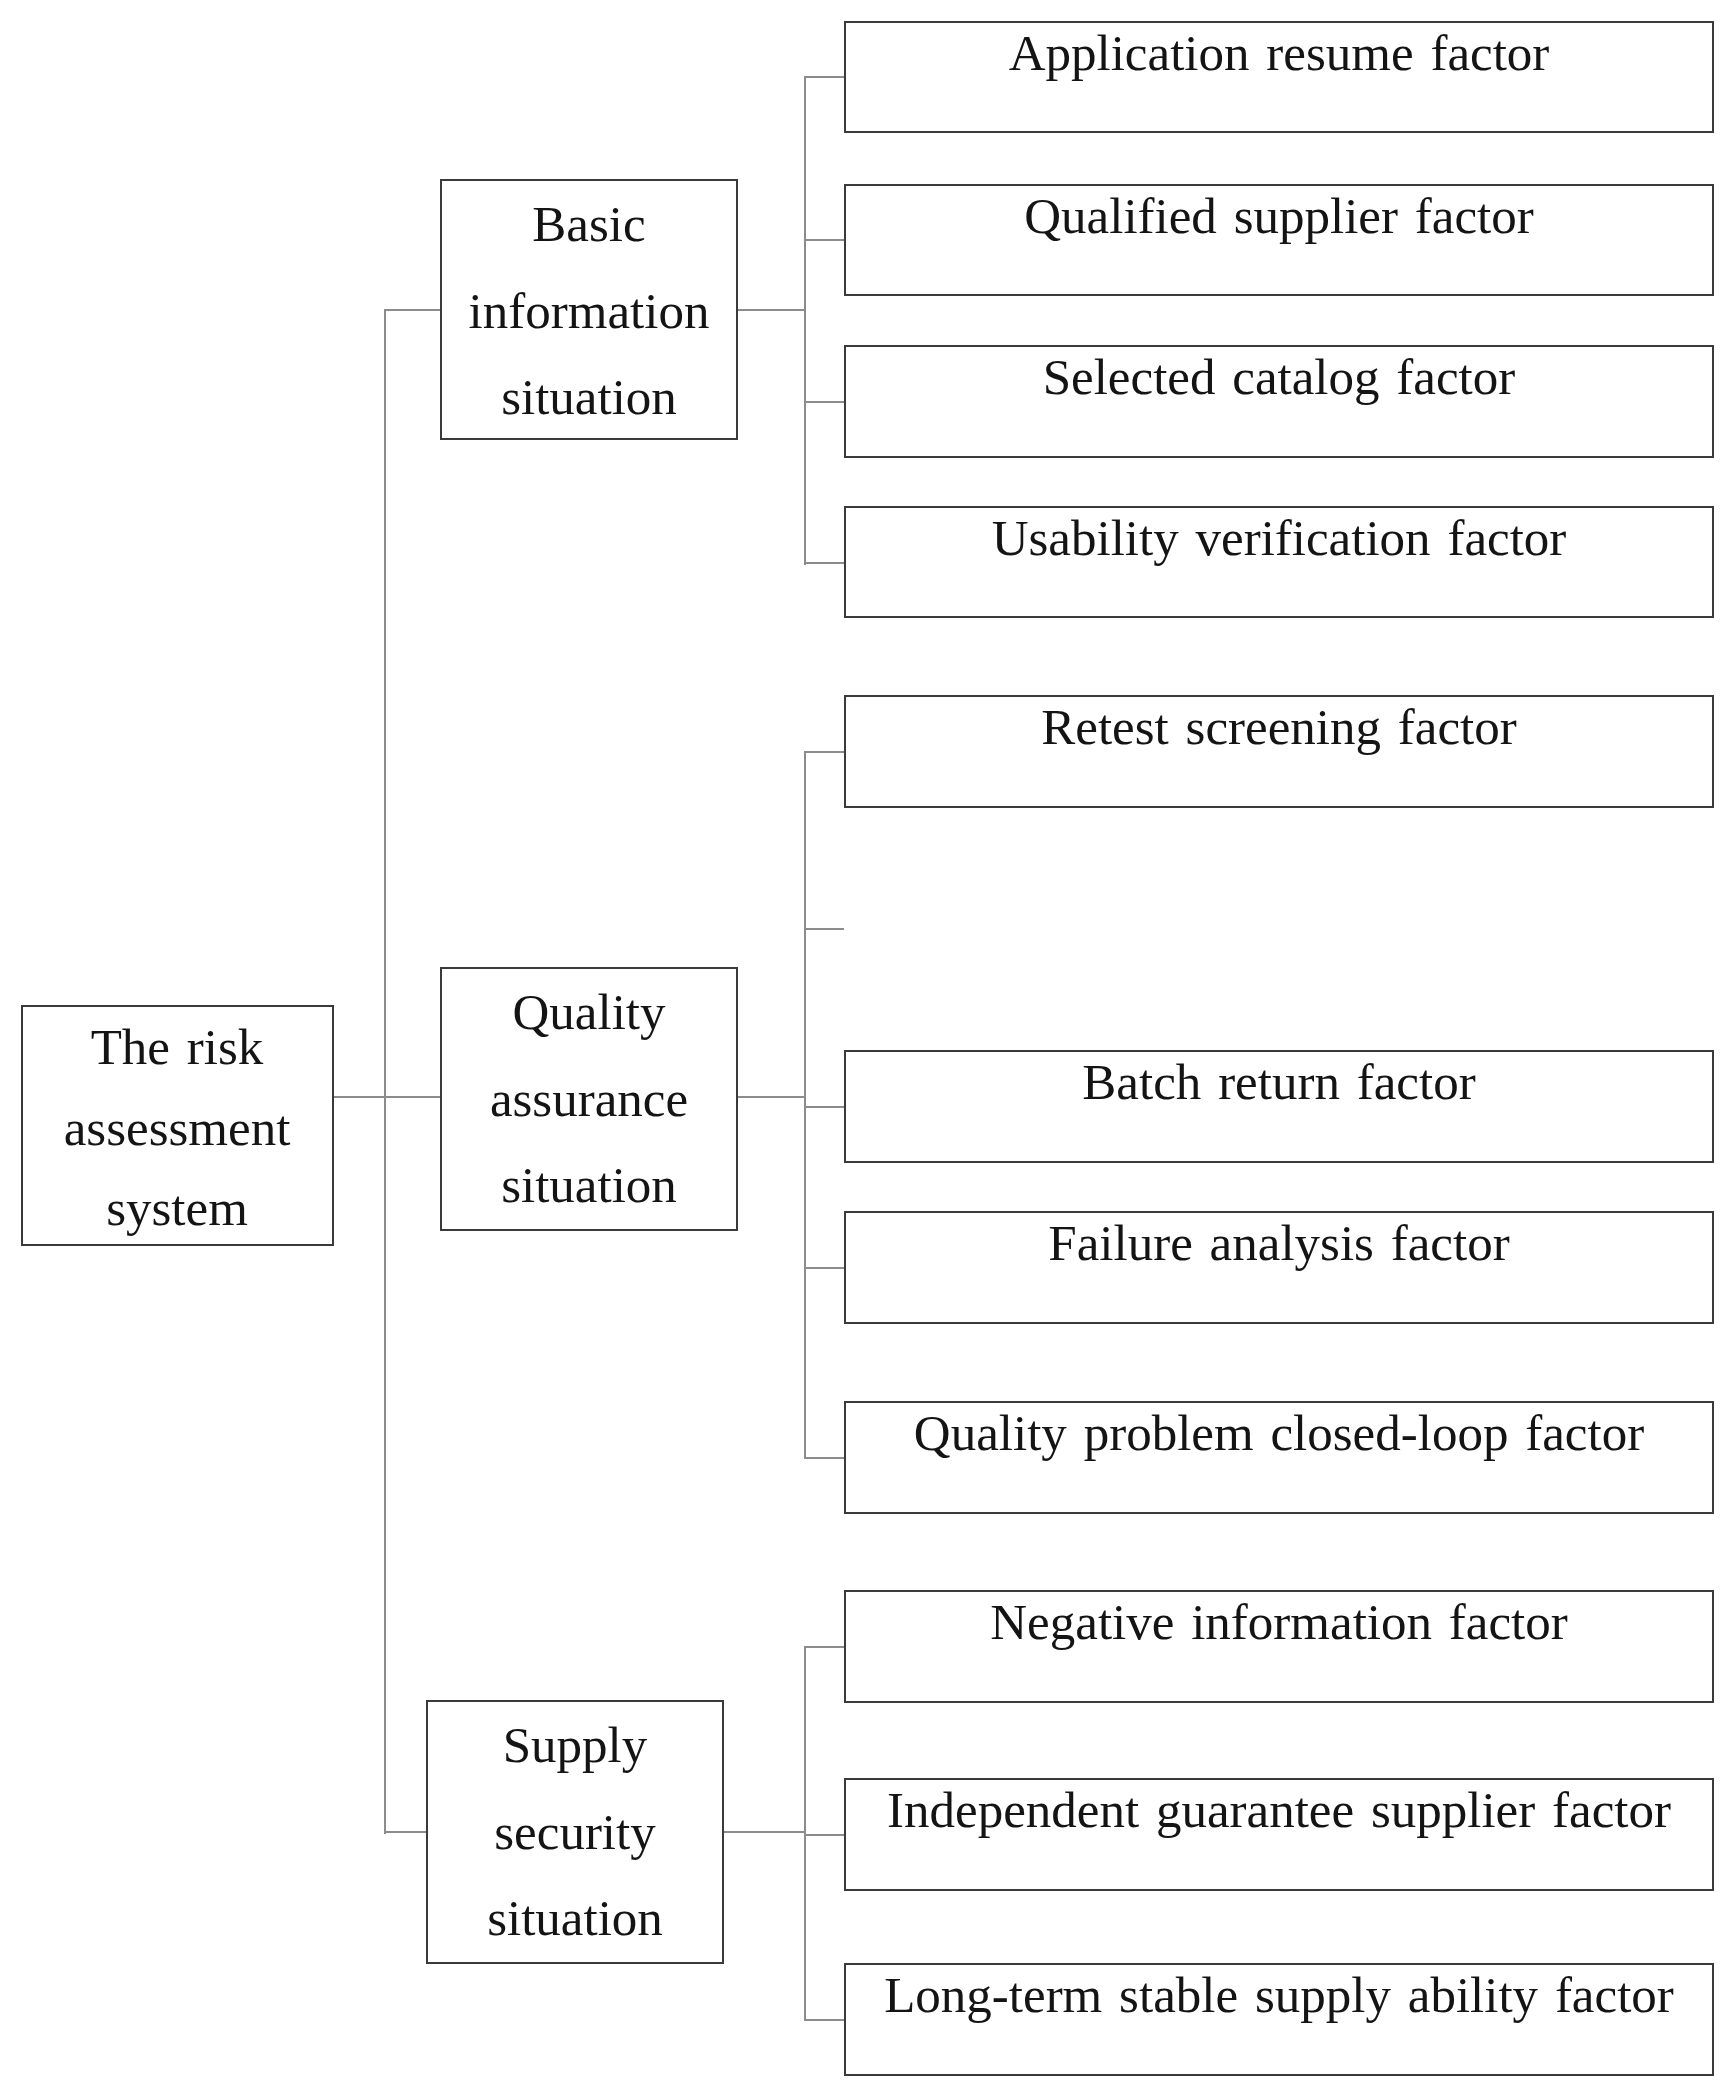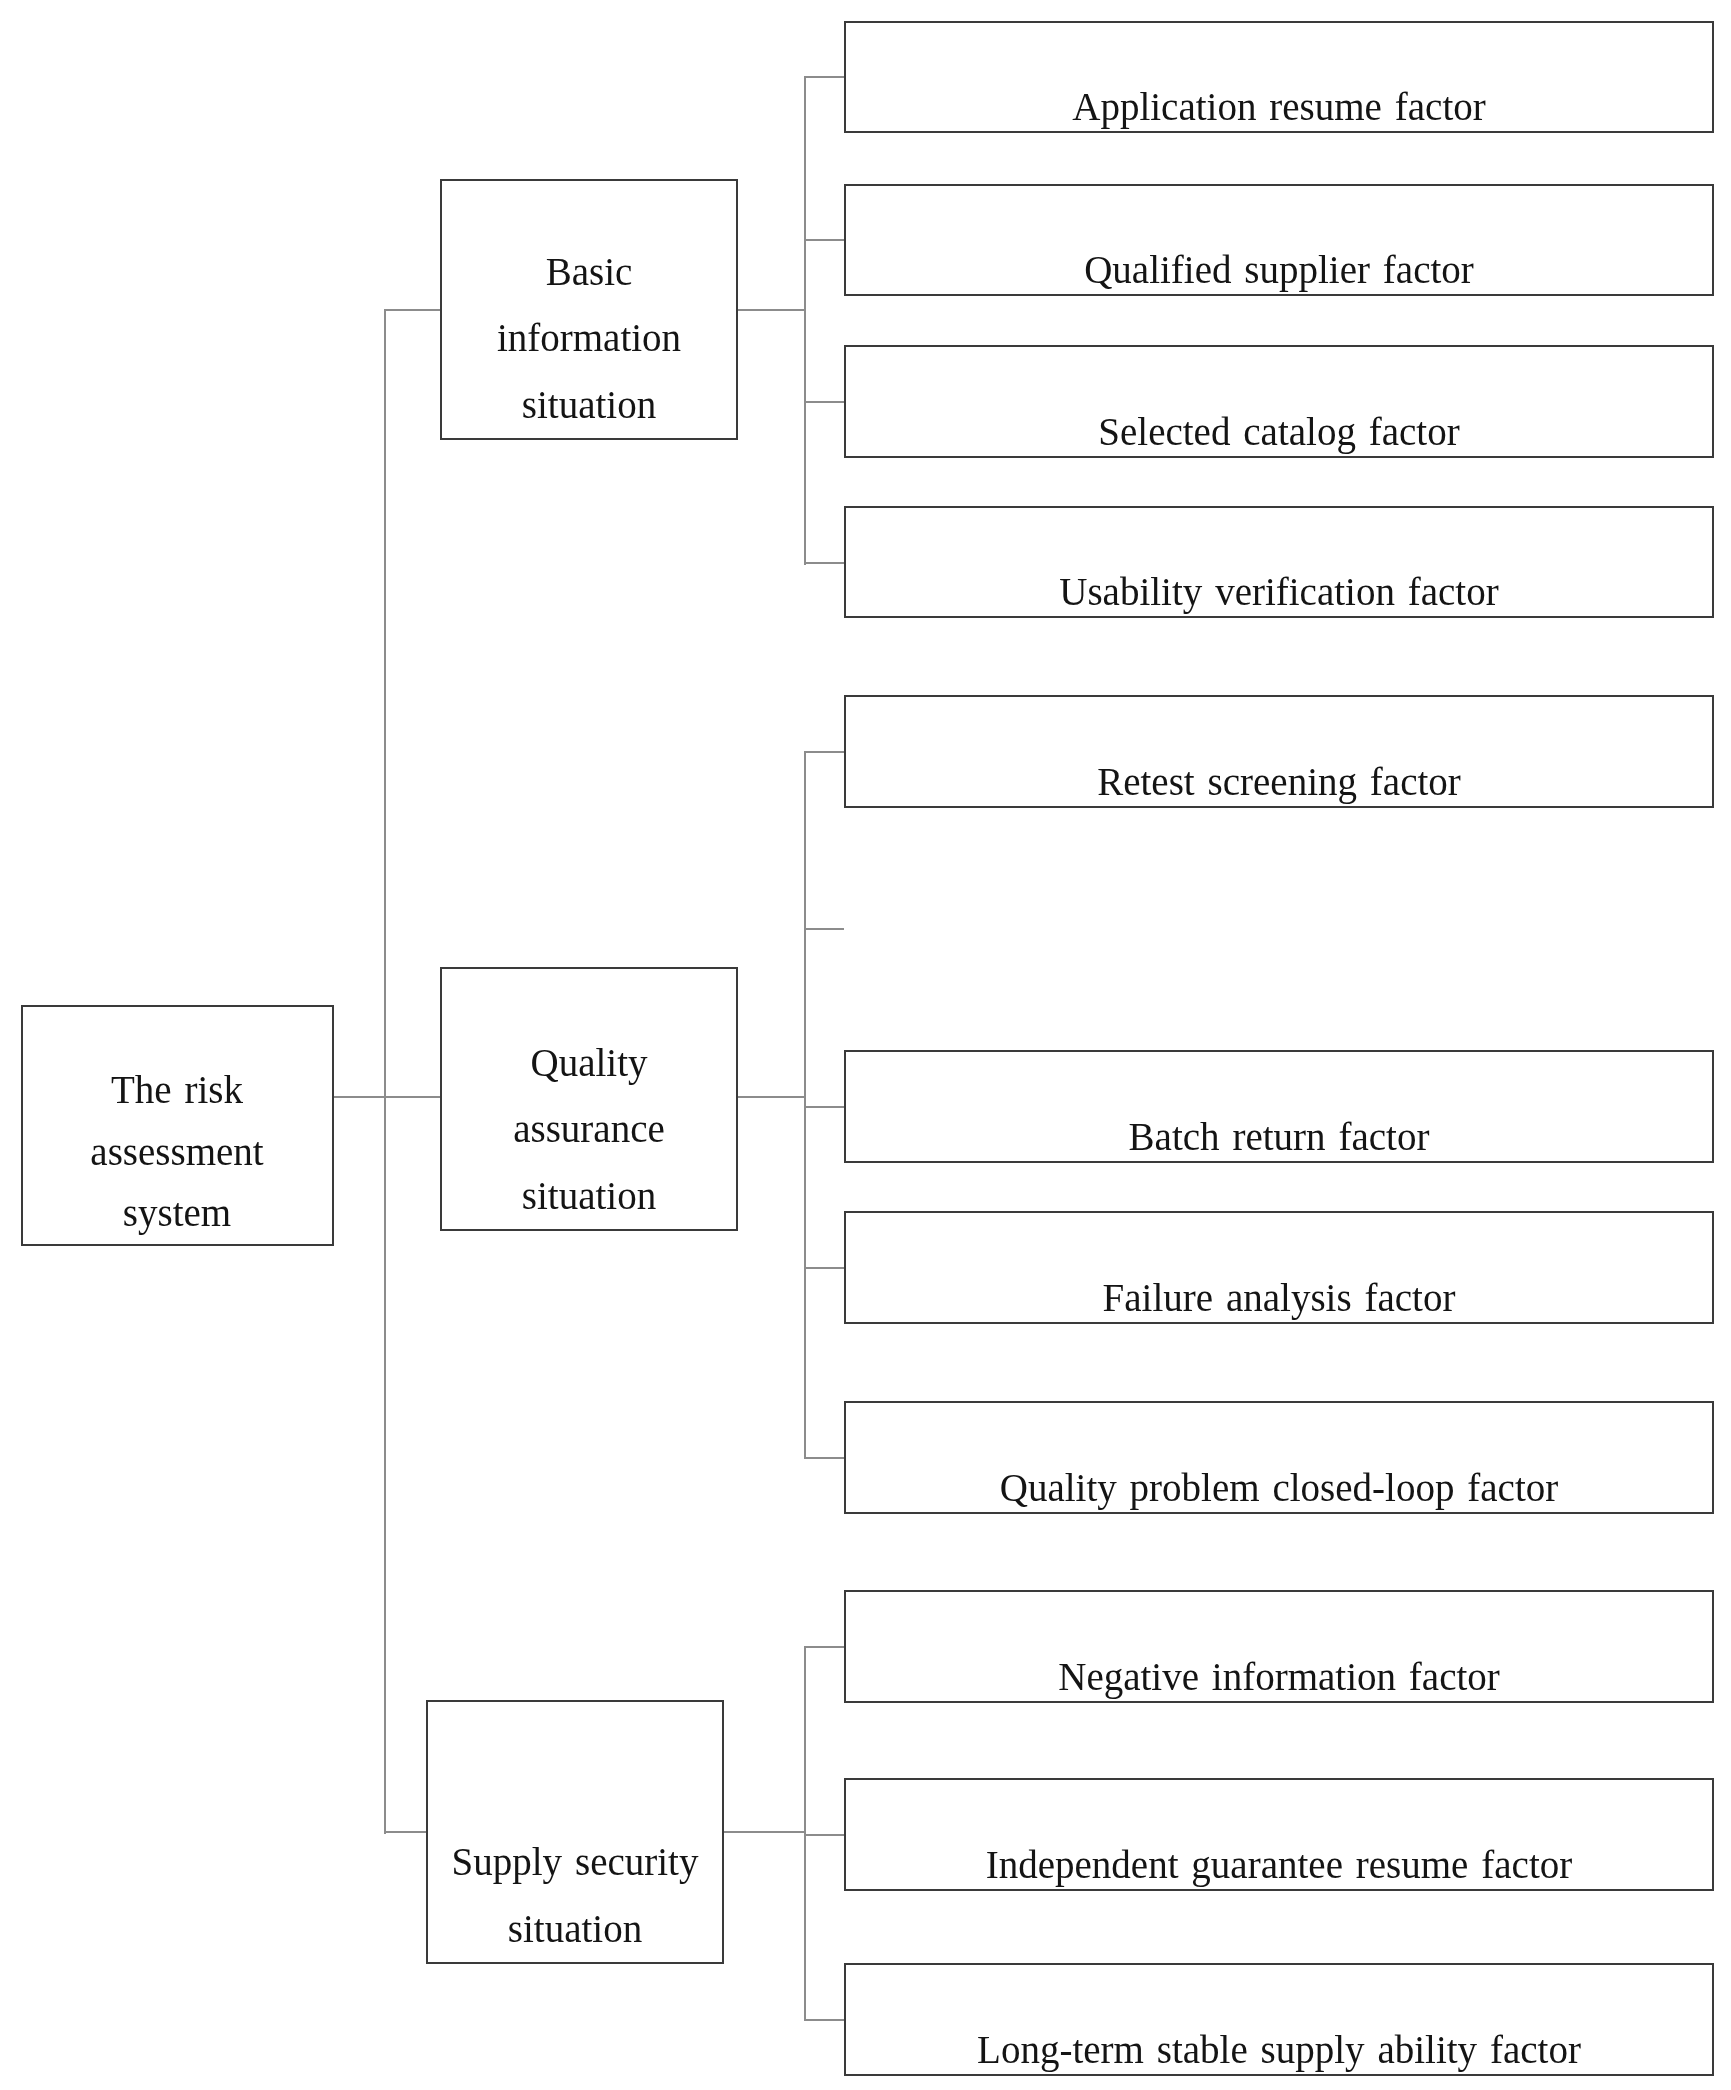--- a/index.html
+++ b/index.html
@@ -21,24 +21,24 @@
     background: var(--color-line, #8c8c8c);
   }
   .line.h { height: 1.9px; }
   .line.v { width: 1.9px; }
   .node {
     position: absolute;
     box-sizing: border-box;
     border: 2.8px solid var(--color-border, #3a3a3a);
     background: var(--color-background, #ffffff);
     display: flex;
-    align-items: flex-end;
+    align-items: flex-start;
     justify-content: center;
     text-align: center;
-    font-size: 39px;
+    font-size: 51px;
     word-spacing: 0.08em;
   }
   .node.root   { line-height: 1.58; padding: 0 11.2px; }
   .node.branch { line-height: 1.70; padding: 0 7.5px; }
   .node.leaf   { line-height: 1.2;  white-space: nowrap; }
 </style>
 </head>
 <body>
 
 <div class="canvas">
@@ -107,20 +107,20 @@
     <span>Failure analysis factor</span>
   </div>
   <div class="node leaf" style="left:844px; top:1401px; width:870px; height:113px;">
     <span>Quality problem closed-loop factor</span>
   </div>
 
   <div class="node leaf" style="left:844px; top:1590px; width:870px; height:113px;">
     <span>Negative information factor</span>
   </div>
   <div class="node leaf" style="left:844px; top:1778px; width:870px; height:113px;">
-    <span>Independent guarantee resume factor</span>
+    <span>Independent guarantee supplier factor</span>
   </div>
   <div class="node leaf" style="left:844px; top:1963px; width:870px; height:113px;">
     <span>Long-term stable supply ability factor</span>
   </div>
 
 </div>
 
 
 </body></html>

